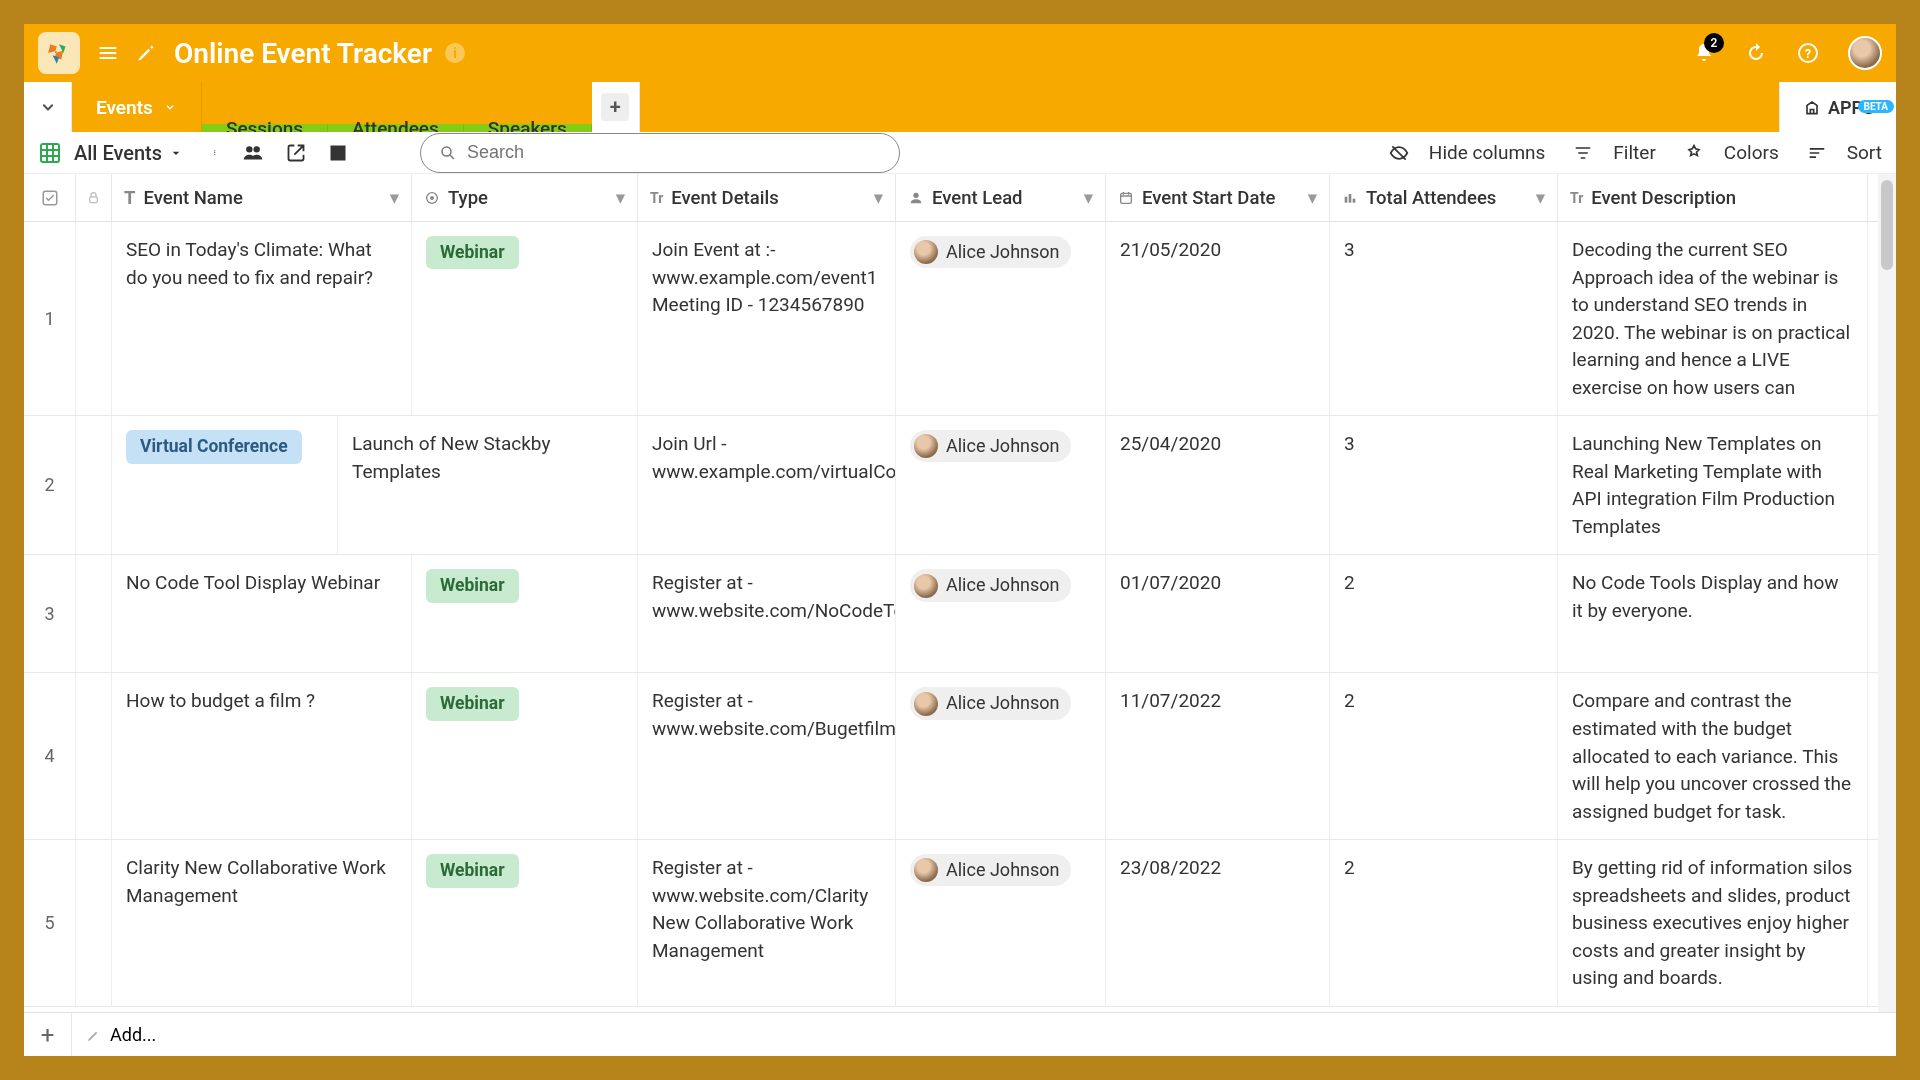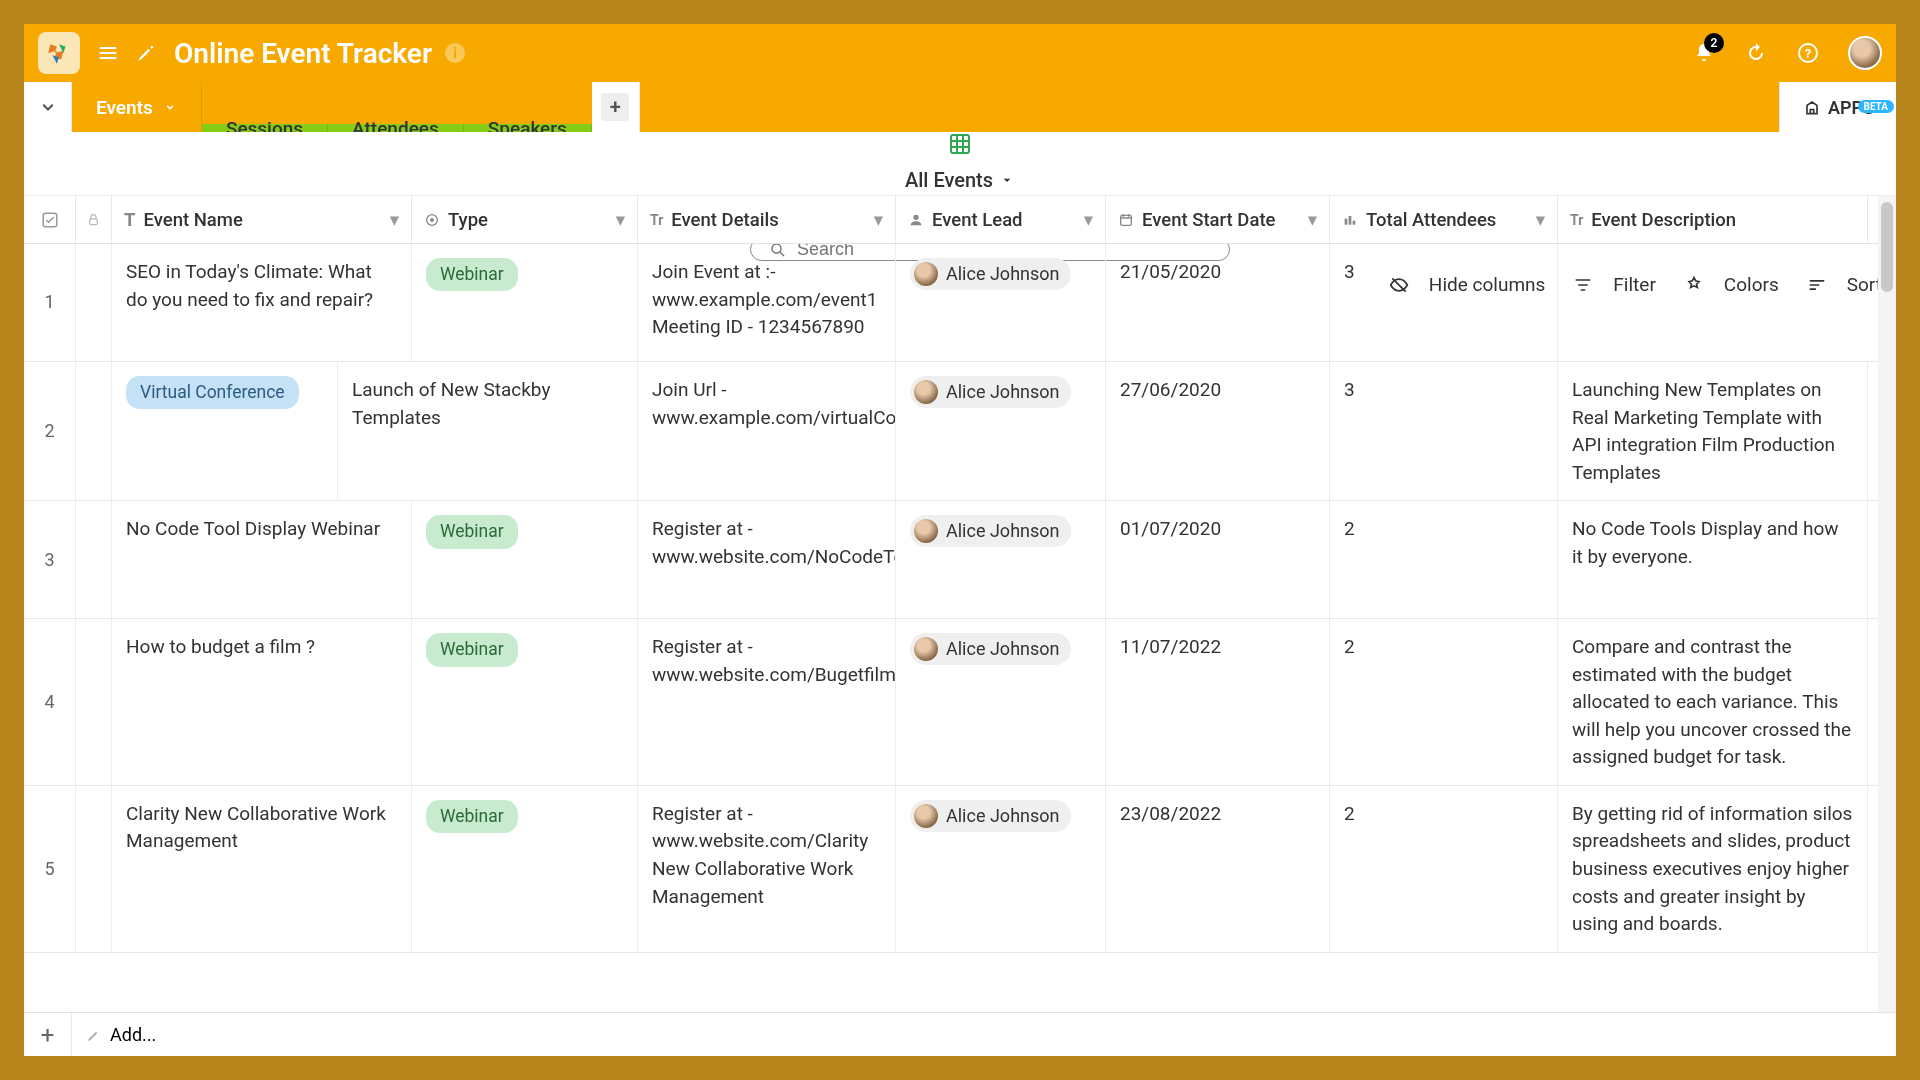--- a/index.html
+++ b/index.html
@@ -176,28 +176,27 @@
   top: 18px;
   right: 2px;
   background: #2db6ff;
   color: #fff;
   font-size: 10px;
   padding: 1px 6px;
   border-radius: 8px;
   font-weight: 700;
 }
 .toolbar {
-  height: 64px;
+  height: 42px;
   background: #fff;
   border-bottom: 1px solid #eee;
   display: flex;
   align-items: center;
   padding: 0 14px;
   gap: 12px;
-  flex-direction: column;
 }
 .grid-icon {
   color: #2fa84f;
 }
 .view-name {
   font-size: 20px;
   font-weight: 500;
   display: flex;
   align-items: center;
   gap: 6px;
@@ -304,23 +303,23 @@
   display: flex;
   align-items: center;
   justify-content: center;
   color: #666;
   font-size: 18px;
 }
 .cell.lockcol { padding: 0; }
 .type-pill {
   display: inline-block;
   padding: 4px 14px;
-  border-radius: 14px;
+  border-radius: 6px;
   font-size: 17.5px;
-  font-weight: 400;
+  font-weight: 700;
 }
 .pill-webinar { background: #c8ebcf; color: #2a6b38; }
 .pill-conf { background: #c5e1f5; color: #2b5b80; }
 .lead-chip {
   display: inline-flex;
   align-items: center;
   gap: 8px;
   background: #efefef;
   border-radius: 16px;
   padding: 3px 12px 3px 4px;
@@ -602,29 +601,30 @@
             <div class="row">
     <div class="cell num col-num">1</div>
     <div class="cell lockcol col-lock"></div>
     <div class="cell col-name">SEO in Today's Climate: What do you need to fix and repair?</div>
     <div class="cell col-type"><span class="type-pill pill-webinar">Webinar</span></div>
     <div class="cell col-details" style="white-space:pre-line;">Join Event at :- www.example.com/event1
 Meeting ID - 1234567890</div>
     <div class="cell col-lead"><span class="lead-chip"><span class="lead-av"></span>Alice Johnson</span></div>
     <div class="cell col-date">21/05/2020</div>
     <div class="cell col-att">3</div>
+    <div class="cell col-desc">Decoding the current SEO Approach idea of the webinar is to understand SEO trends in 2020. The webinar is on practical learning and hence a LIVE exercise on how users can</div>
   </div>
             <div class="row">
     <div class="cell num col-num">2</div>
     <div class="cell lockcol col-lock"></div>
     <div class="cell col-type"><span class="type-pill pill-conf">Virtual Conference</span></div>
     <div class="cell col-name">Launch of New Stackby Templates</div>
     <div class="cell col-details" style="white-space:pre-line;">Join Url - www.example.com/virtualConference1</div>
     <div class="cell col-lead"><span class="lead-chip"><span class="lead-av"></span>Alice Johnson</span></div>
-    <div class="cell col-date">27/06/2020</div>
+    <div class="cell col-date">25/04/2020</div>
     <div class="cell col-att">3</div>
     <div class="cell col-desc">Launching New Templates on Real Marketing Template with API integration Film Production Templates</div>
   </div>
             <div class="row">
     <div class="cell num col-num">3</div>
     <div class="cell lockcol col-lock"></div>
     <div class="cell col-name">No Code Tool Display Webinar</div>
     <div class="cell col-type"><span class="type-pill pill-webinar">Webinar</span></div>
     <div class="cell col-details" style="white-space:pre-line;">Register at - www.website.com/NoCodeToolDisplayWebinar/registar</div>
     <div class="cell col-lead"><span class="lead-chip"><span class="lead-av"></span>Alice Johnson</span></div>

